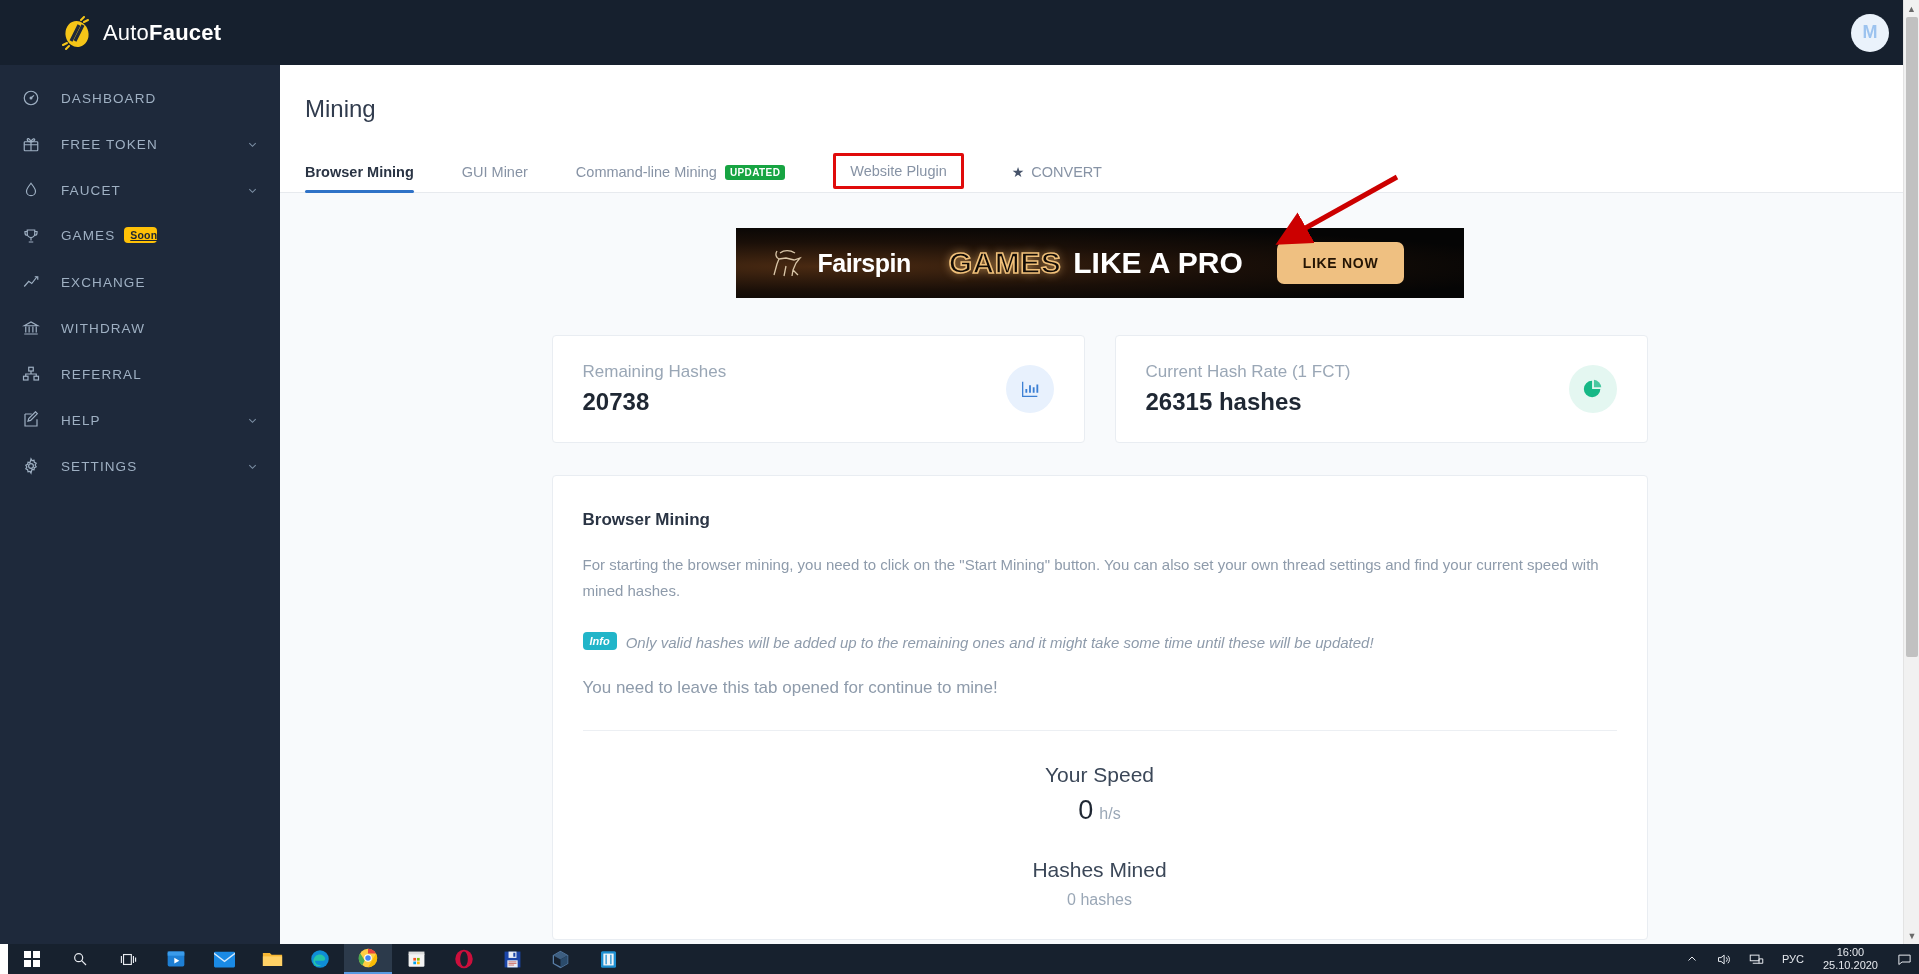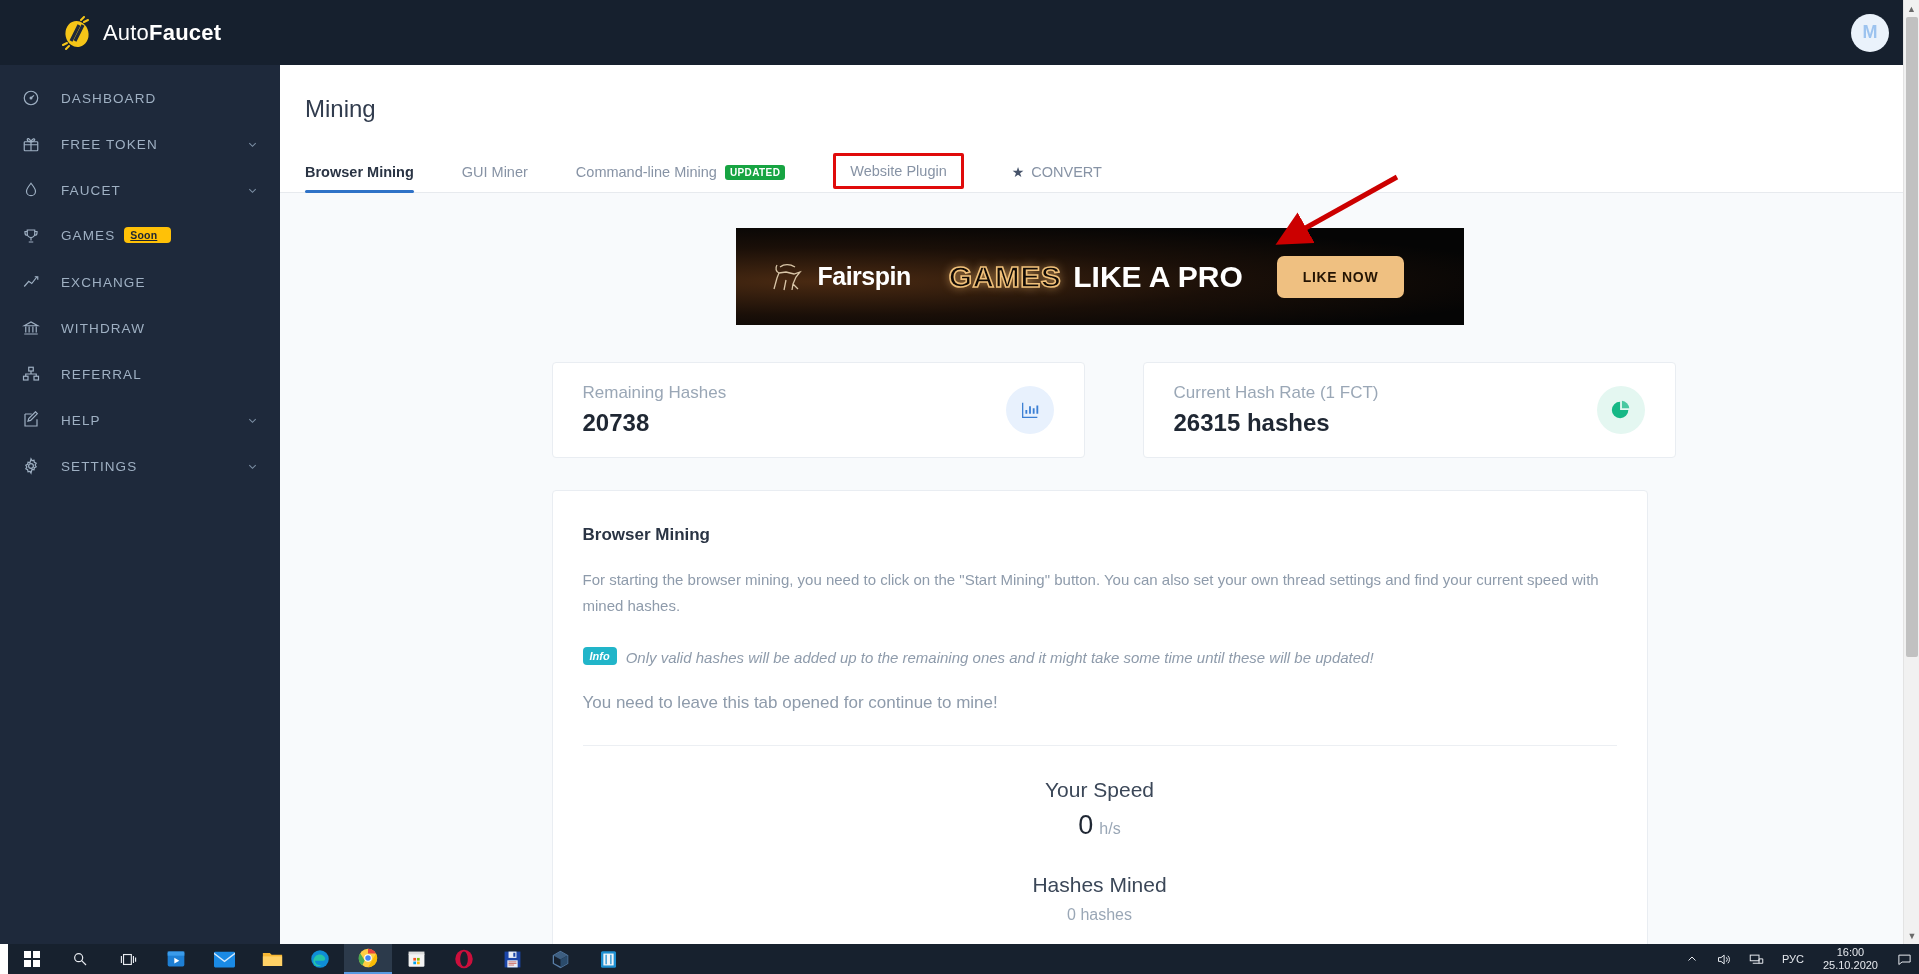--- a/index.html
+++ b/index.html
@@ -35,21 +35,21 @@
   }
   .nav-ico {
     width: 26px; height: 22px; margin-right: 17px;
     display: flex; align-items: center; justify-content: center;
     color: #9fb0c3;
   }
   .nav-label { flex: 1; white-space: nowrap; }
   .badge-soon {
     display: inline-block; background: #ffc107; color: #1b2433;
     font-size: 10.5px; font-weight: bold; letter-spacing: .2px;
-    border-radius: 4px; padding: 2px 14px 2px 6px; margin-left: 9px;
+    border-radius: 4px; padding: 2px 0 2px 6px; margin-left: 9px;
     vertical-align: middle; position: relative; top: -1px; text-decoration: underline;
   }
   .chev { width: 11px; height: 11px; color: #7b8ea3; flex: 0 0 auto; }
 
   
   .topbar {
     position: absolute; left: 280px; top: 0; right: 0; height: 65px;
     background: #16202e; display: flex; align-items: center;
     justify-content: flex-end; padding-right: 30px;
   }
@@ -90,21 +90,21 @@
   .tab.plugin-highlight {
     border: 3px solid #e00b0b; padding: 7px 14px; margin-bottom: 3px;
     border-radius: 2px; color: #8793a5;
   }
 
   .content { background: #f8fafc; min-height: 100%; padding-bottom: 40px; }
 
   
   .banner-wrap { display: flex; justify-content: center; padding-top: 35px; }
   .banner {
-    width: 728px; height: 97px; position: relative; overflow: hidden;
+    width: 728px; height: 70px; position: relative; overflow: hidden;
     background: radial-gradient(ellipse at 12% 55%, #4a2a12 0%, #1a0f08 45%, #050505 80%);
     display: flex; align-items: center; cursor: pointer;
   }
   .b-logo { display: flex; align-items: center; margin-left: 32px; }
   .b-pegasus { width: 40px; height: 34px; margin-right: 10px; }
   .b-brand { color:#fff; font-size: 25px; font-weight: bold; letter-spacing: -.5px; }
   .b-play {
     margin-left: 38px; font-size: 30px; font-weight: bold; letter-spacing: .5px;
     color: #120b05; -webkit-text-stroke: 1.6px #f0c07a;
     text-shadow: 0 0 10px rgba(240,185,110,.75);
@@ -115,25 +115,24 @@
     font-size: 14px; font-weight: bold; letter-spacing: .7px;
     padding: 13px 26px; border-radius: 7px;
   }
 
   
   .stats {
     display: flex; gap: 30px; justify-content: center;
     margin-top: 37px; padding: 0 25px;
   }
   .stat-card {
-    width: 533px; height: 96px; background: #fff;
+    width: 533px; height: 108px; background: #fff;
     border: 1px solid #e9edf2; border-radius: 4px;
     display: flex; align-items: center; padding: 0 30px;
     justify-content: space-between;
-    margin-left: 28px;
   }
   .stat-label { color: #9aa7b6; font-size: 17px; margin-bottom: 6px; }
   .stat-value { color: #1f2733; font-size: 24px; font-weight: bold; }
   .stat-ico {
     width: 48px; height: 48px; border-radius: 50%;
     display: flex; align-items: center; justify-content: center;
   }
   .ico-blue { background: #e8f1fd; color: #3b7fd4; }
   .ico-green { background: #e4f7f1; color: #16b886; }
 

